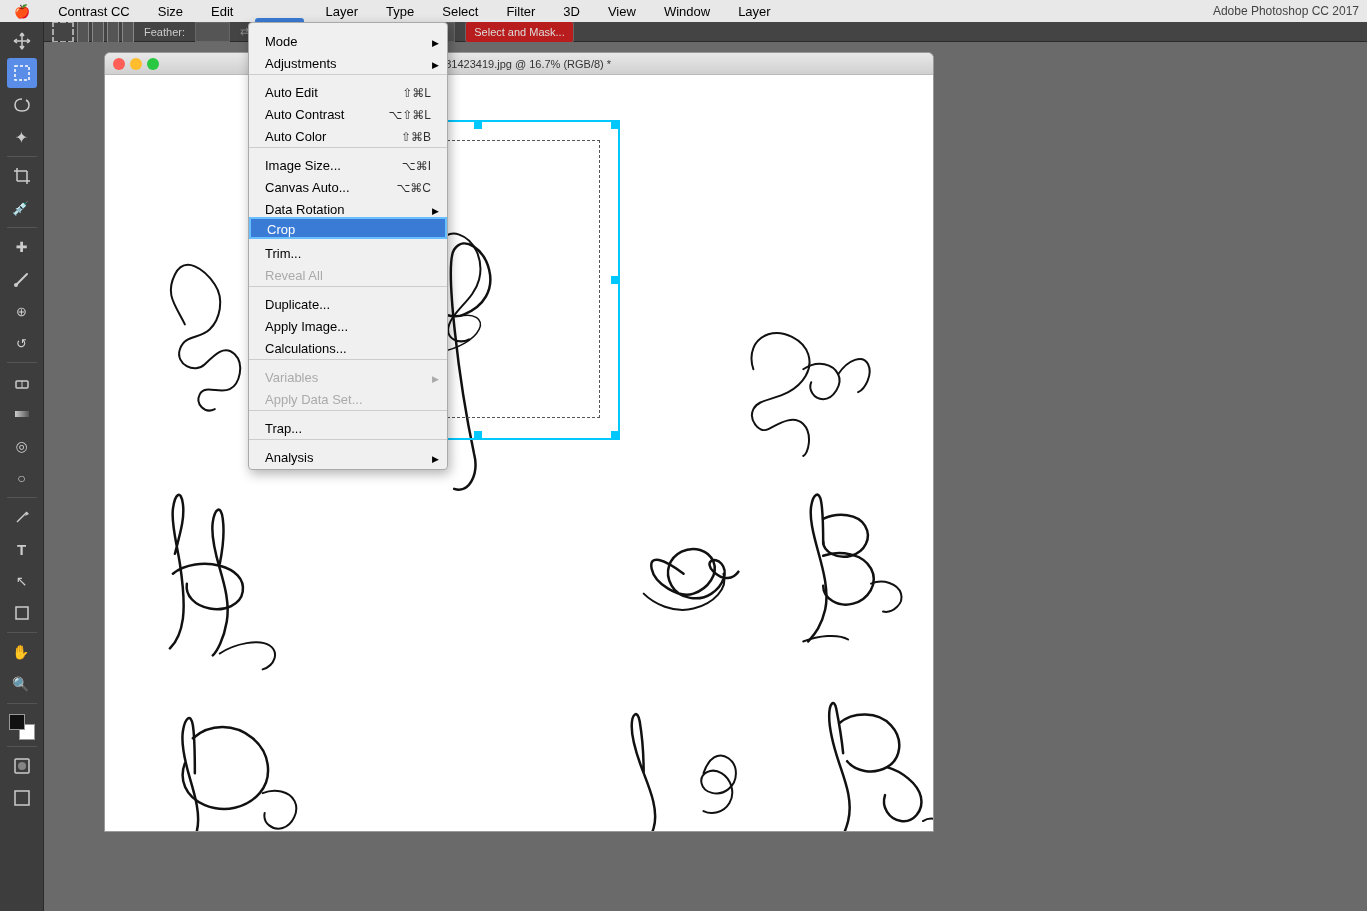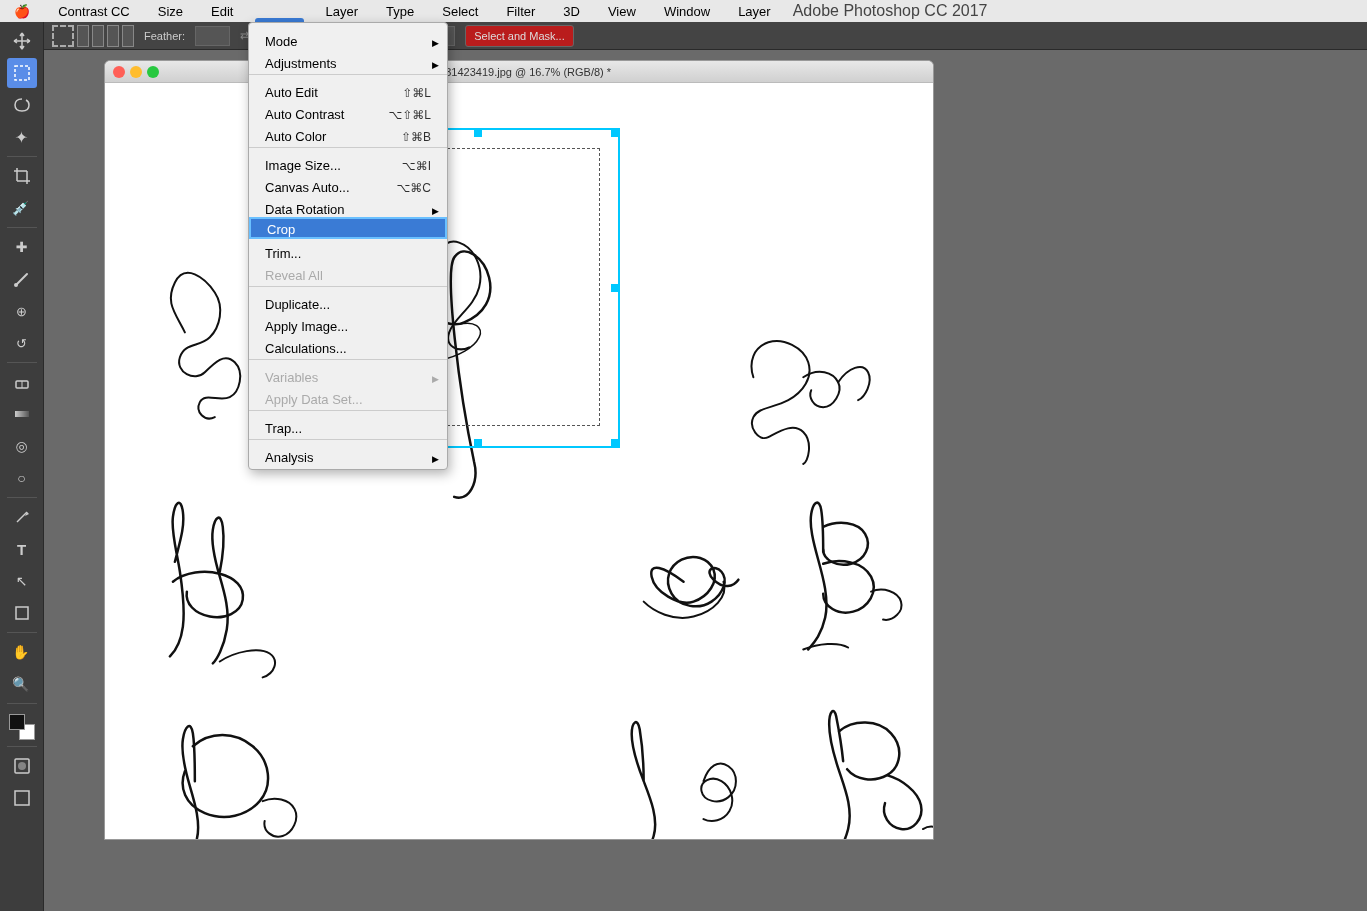--- a/index.html
+++ b/index.html
@@ -71,21 +71,21 @@
 
     
     .main-area {
       flex: 1;
       display: flex;
       flex-direction: column;
     }
 
     
     .options-bar {
-      height: 28px;
+      height: 20px;
       background: #444;
       border-bottom: 1px solid #2a2a2a;
       display: flex;
       align-items: center;
       padding: 0 8px;
       gap: 10px;
     }
     .options-bar input {
       height: 20px;
       width: 60px;
@@ -252,21 +252,21 @@
   <span class="menu-bar-item">Edit</span>
   <span class="menu-bar-item active">Image</span>
   <span class="menu-bar-item">Layer</span>
   <span class="menu-bar-item">Type</span>
   <span class="menu-bar-item">Select</span>
   <span class="menu-bar-item">Filter</span>
   <span class="menu-bar-item">3D</span>
   <span class="menu-bar-item">View</span>
   <span class="menu-bar-item">Window</span>
   <span class="menu-bar-item">Layer</span>
-  <span style="flex:1; text-align:left; font-size:16px; color:#444;">Adobe Photoshop CC 2017</span>
+  <span style="flex:1; text-align:right; font-size:12px; color:#444;">Adobe Photoshop CC 2017</span>
 </div>
 
 <div class="app-area">
 
   <div class="toolbar">
 
     <div class="tool-item" title="Move">
       <svg width="18" height="18" viewBox="0 0 18 18" fill="none">
         <path d="M9 1v16M1 9h16M9 1l-2 3M9 1l2 3M9 17l-2-3M9 17l2-3M1 9l3-2M1 9l3 2M17 9l-3-2M17 9l-3 2" stroke="#ccc" stroke-width="1.5"></path>
       </svg>

